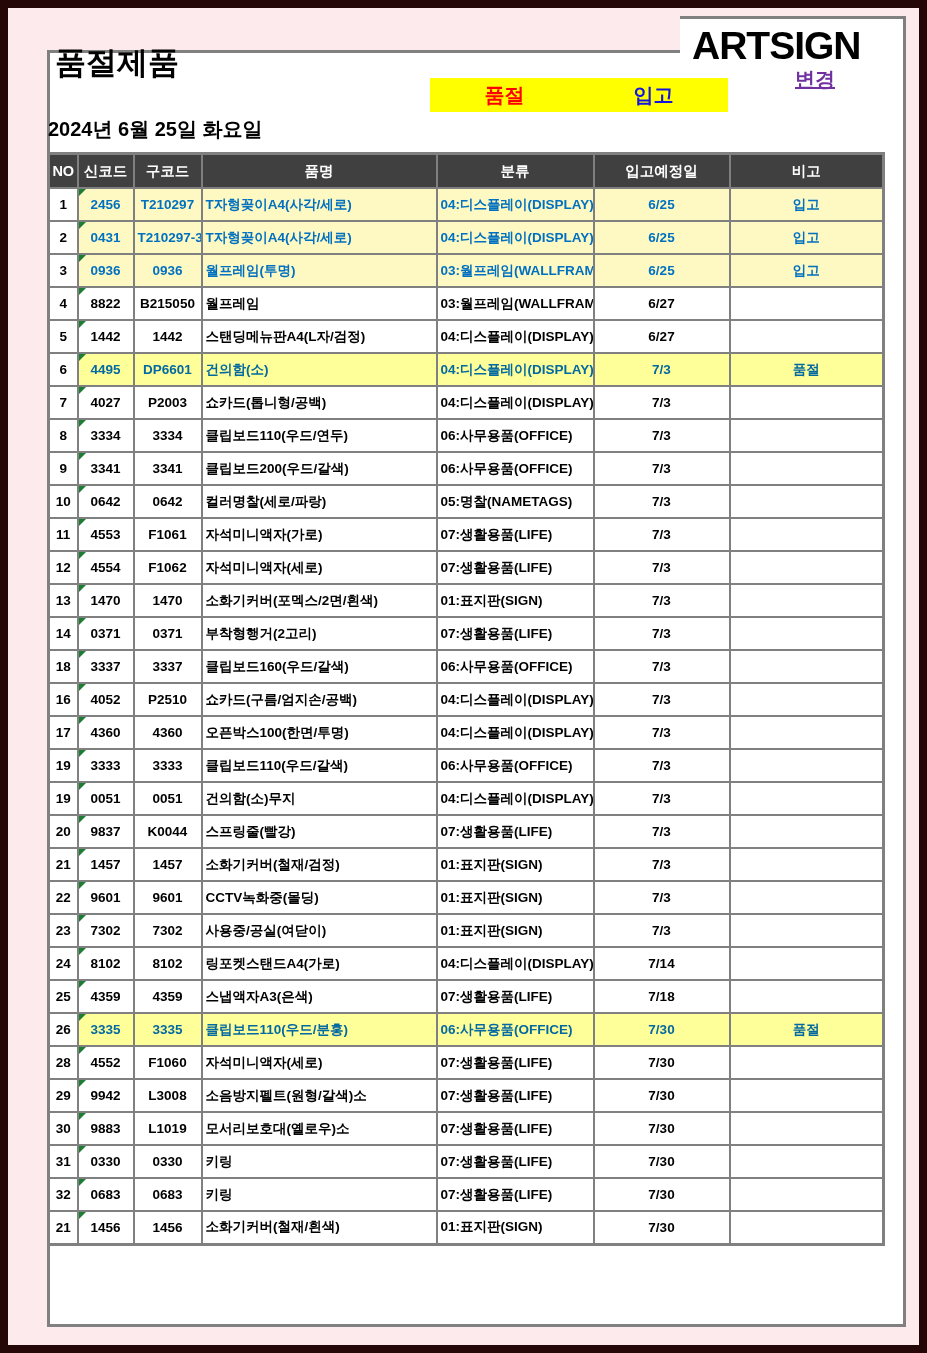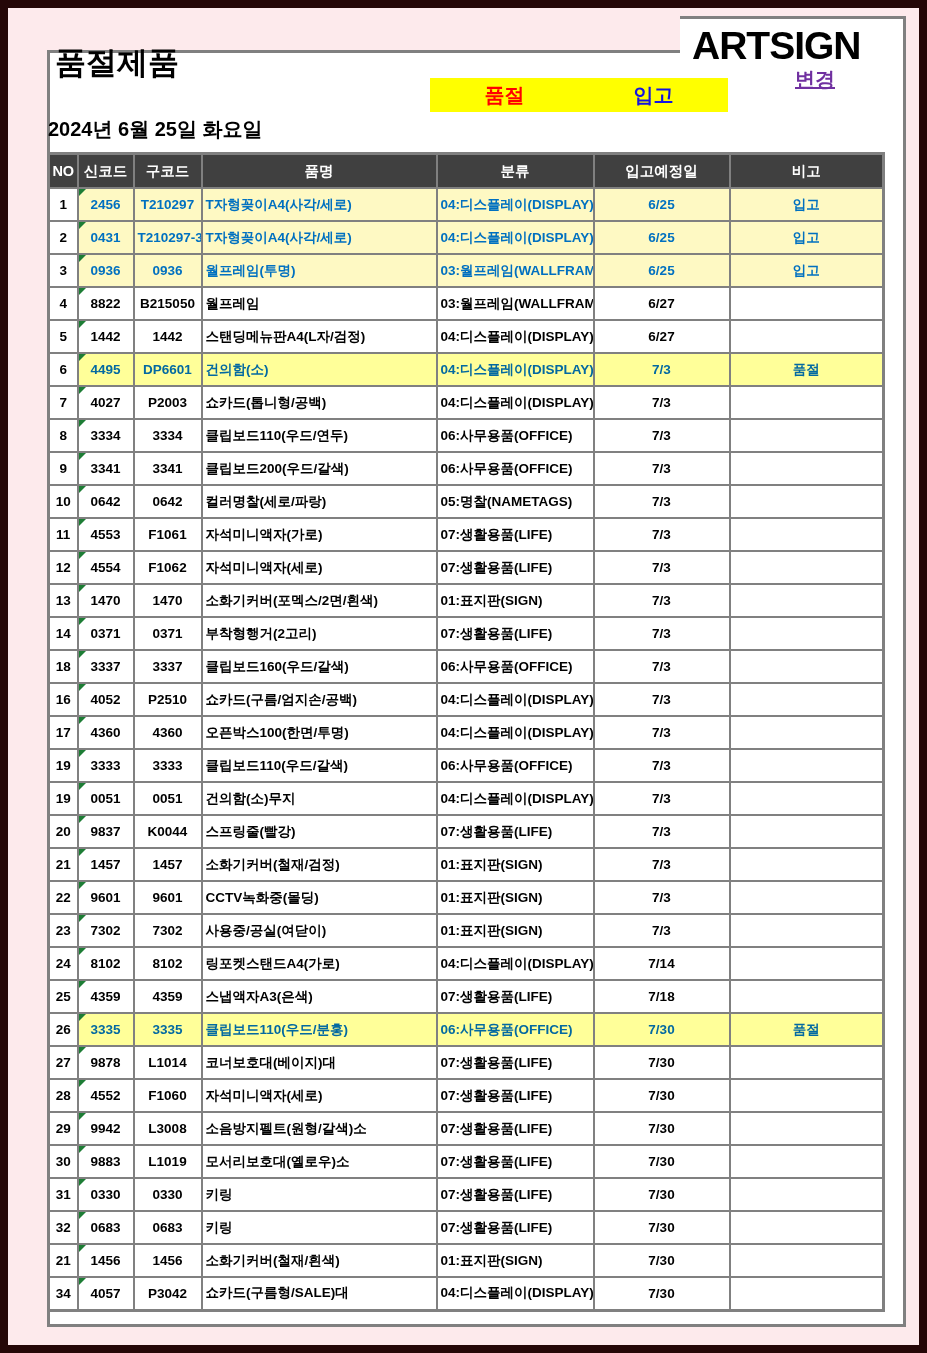--- a/index.html
+++ b/index.html
@@ -346,29 +346,20 @@
         <tr class="row-soldout">
           <td class="no-cell">26</td>
           <td><span class="tri"></span><span>3335</span></td>
           <td>3335</td>
           <td class="left">클립보드110(우드/분홍)</td>
           <td class="left">06:사무용품(OFFICE)</td>
           <td>7/30</td>
           <td>품절</td>
         </tr>
         <tr class="row-normal">
-          <td class="no-cell">27</td>
-          <td><span class="tri"></span><span>9878</span></td>
-          <td>L1014</td>
-          <td class="left">코너보호대(베이지)대</td>
-          <td class="left">07:생활용품(LIFE)</td>
-          <td>7/30</td>
-          <td></td>
-        </tr>
-        <tr class="row-normal">
           <td class="no-cell">28</td>
           <td><span class="tri"></span><span>4552</span></td>
           <td>F1060</td>
           <td class="left">자석미니액자(세로)</td>
           <td class="left">07:생활용품(LIFE)</td>
           <td>7/30</td>
           <td></td>
         </tr>
         <tr class="row-normal">
           <td class="no-cell">29</td>
@@ -408,24 +399,15 @@
         </tr>
         <tr class="row-normal">
           <td class="no-cell">21</td>
           <td><span class="tri"></span><span>1456</span></td>
           <td>1456</td>
           <td class="left">소화기커버(철재/흰색)</td>
           <td class="left">01:표지판(SIGN)</td>
           <td>7/30</td>
           <td></td>
         </tr>
-        <tr class="row-normal">
-          <td class="no-cell">34</td>
-          <td><span class="tri"></span><span>4057</span></td>
-          <td>P3042</td>
-          <td class="left">쇼카드(구름형/SALE)대</td>
-          <td class="left">04:디스플레이(DISPLAY)</td>
-          <td>7/30</td>
-          <td></td>
-        </tr>
       </tbody>
   </table>
 </div>
 
 </body></html>

